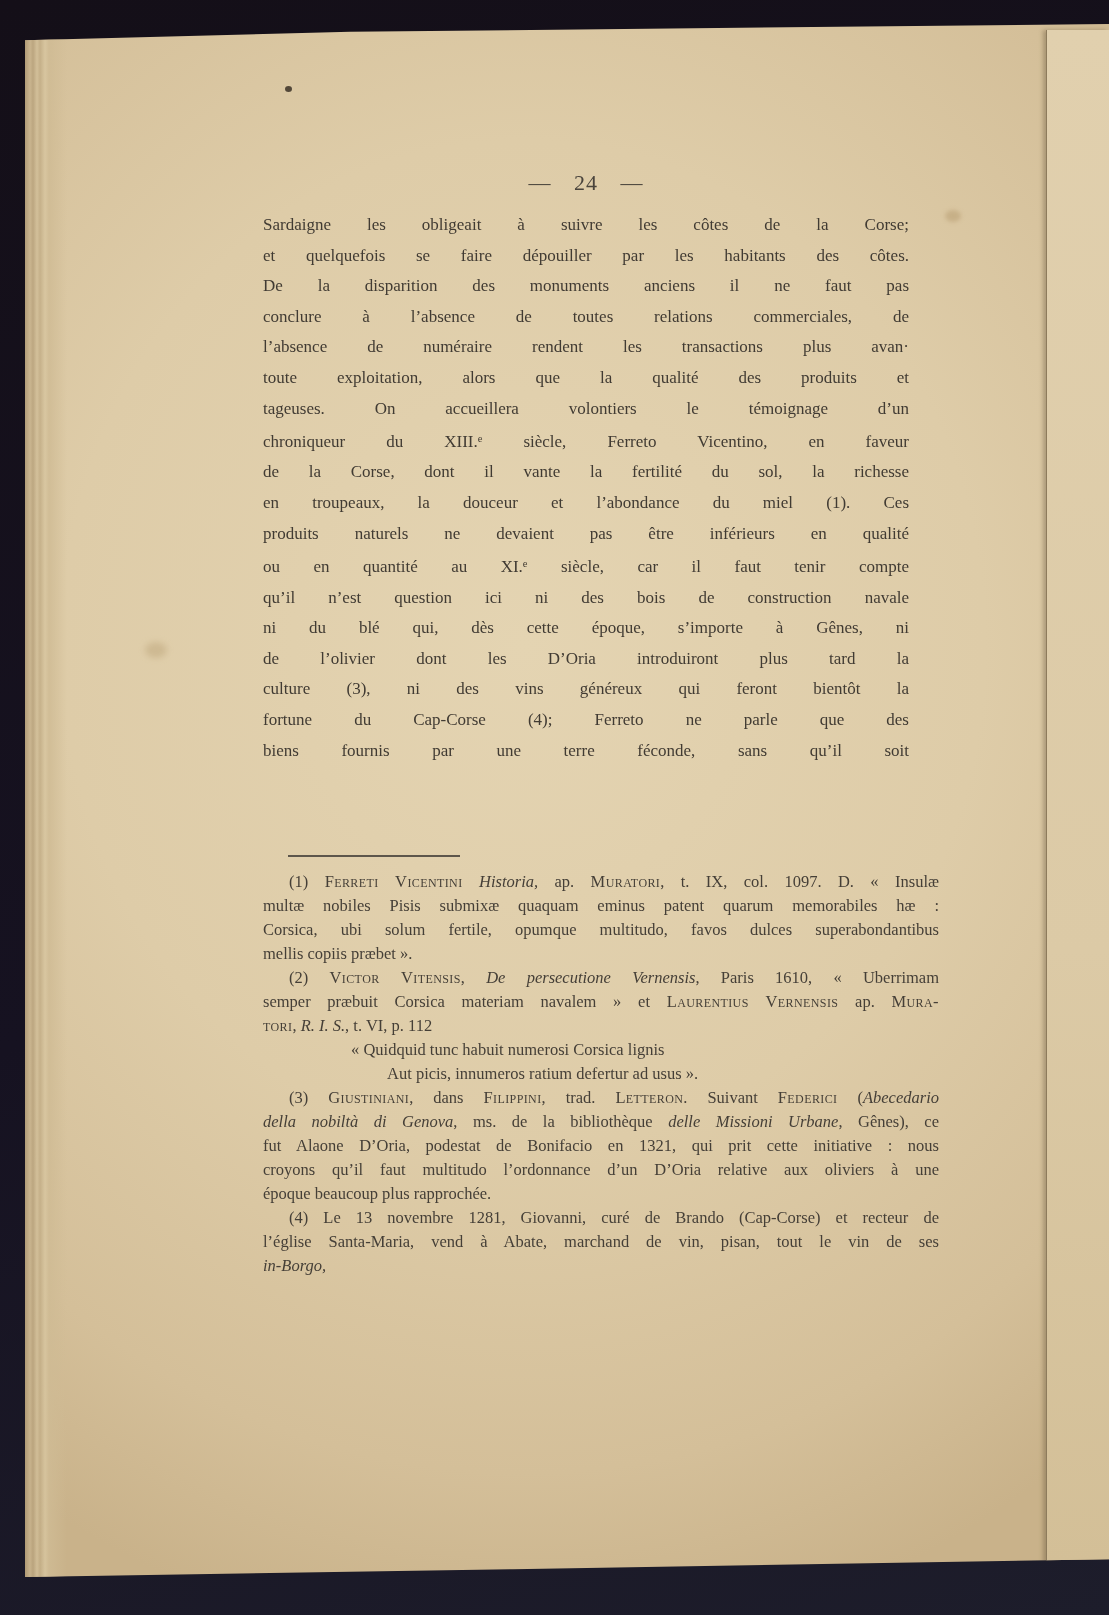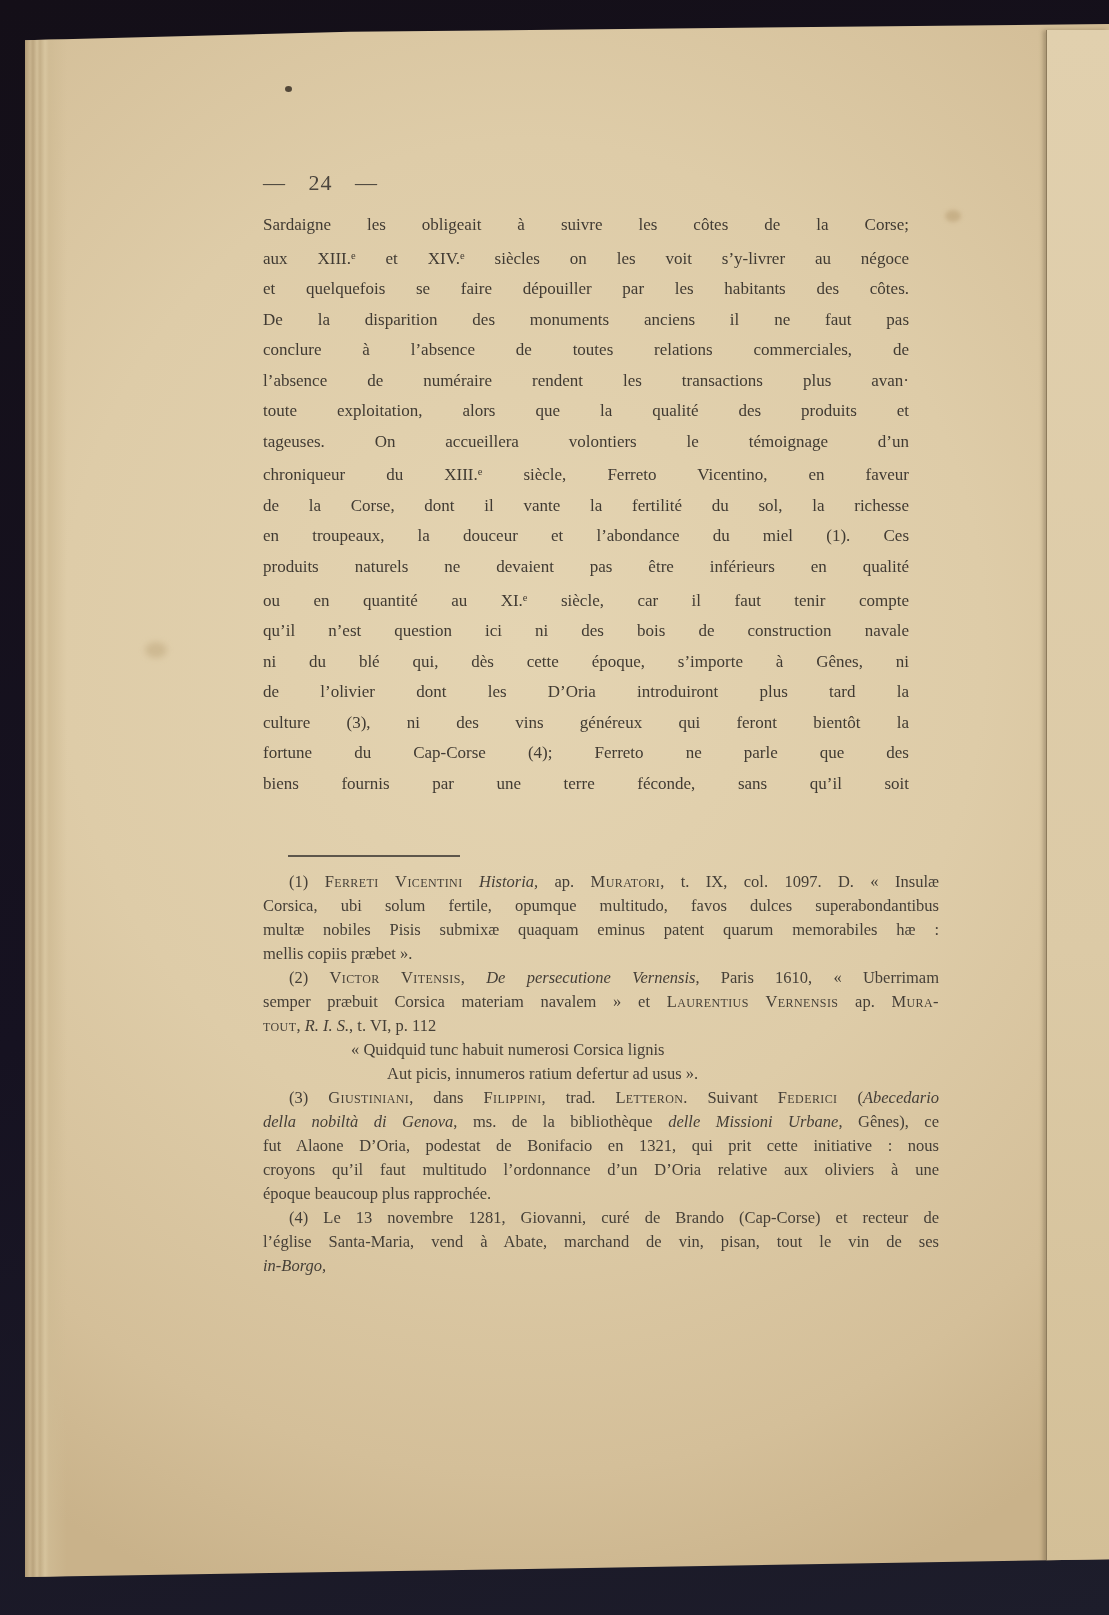--- a/index.html
+++ b/index.html
@@ -35,21 +35,21 @@
     border-left:1px solid #8d7b5c;
     box-shadow:-3px 0 4px rgba(90,72,45,.35);
   }
   .speck{position:absolute;border-radius:50%;}
   .speck.s1{left:260px;top:62px;width:7px;height:6px;background:#3a3026;opacity:.85;}
   .speck.s2{left:920px;top:186px;width:16px;height:12px;background:#b59a6e;opacity:.5;filter:blur(2px);}
   .speck.s3{left:120px;top:618px;width:22px;height:16px;background:#c0a97f;opacity:.55;filter:blur(3px);}
 
   .page-num{
     position:absolute;left:238px;top:146px;width:646px;
-    text-align:left;font-size:22px;color:#4a443c;
+    text-align:center;font-size:22px;color:#4a443c;
     word-spacing:16px;letter-spacing:1px;
   }
   .body-text{
     position:absolute;left:238px;top:186px;width:646px;
     font-size:17px;line-height:30.6px;color:#413b33;
   }
   .line{text-align:justify;text-align-last:justify;}
   .line.end,.line.v1,.line.v2{text-align-last:left;}
   .line.indent{text-indent:26px;}
   .line.v1{text-indent:88px;}
@@ -74,21 +74,20 @@
     <div class="stack-edge"></div>
     <div class="next-page-edge"></div>
     <div class="speck s1"></div>
     <div class="speck s2"></div>
     <div class="speck s3"></div>
 
     <div class="page-num">— 24 —</div>
 
     <div class="body-text">
         <div class="line">Sardaigne les obligeait à suivre les côtes de la Corse;</div>
-        <div class="line">aux XIII.<span class="seg-sup">e</span> et XIV.<span class="seg-sup">e</span> siècles on les voit s’y-livrer au négoce</div>
         <div class="line">et quelquefois se faire dépouiller par les habitants des côtes.</div>
         <div class="line">De la disparition des monuments anciens il ne faut pas</div>
         <div class="line">conclure à l’absence de toutes relations commerciales, de</div>
         <div class="line">l’absence de numéraire rendent les transactions plus avan·</div>
         <div class="line">toute exploitation, alors que la qualité des produits et</div>
         <div class="line">tageuses. On accueillera volontiers le témoignage d’un</div>
         <div class="line">chroniqueur du XIII.<span class="seg-sup">e</span> siècle, Ferreto Vicentino, en faveur</div>
         <div class="line">de la Corse, dont il vante la fertilité du sol, la richesse</div>
         <div class="line">en troupeaux, la douceur et l’abondance du miel (1). Ces</div>
         <div class="line">produits naturels ne devaient pas être inférieurs en qualité</div>
@@ -99,28 +98,28 @@
         <div class="line">culture (3), ni des vins généreux qui feront bientôt la</div>
         <div class="line">fortune du Cap-Corse (4); Ferreto ne parle que des</div>
         <div class="line">biens fournis par une terre féconde, sans qu’il soit</div>
       </div>
 
     <div class="fn-rule"></div>
 
     <div class="footnotes">
       <div>
           <div class="line indent">(1) <span class="seg-sc">Ferreti Vicentini</span> <span class="seg-i">Historia,</span> ap. <span class="seg-sc">Muratori</span>, t. IX, col. 1097. D. « Insulæ</div>
+          <div class="line">multæ nobiles Pisis submixæ quaquam eminus patent quarum memorabiles hæ :</div>
           <div class="line">Corsica, ubi solum fertile, opumque multitudo, favos dulces superabondantibus</div>
-          <div class="line">multæ nobiles Pisis submixæ quaquam eminus patent quarum memorabiles hæ :</div>
           <div class="line end">mellis copiis præbet ».</div>
         </div>
       <div>
           <div class="line indent">(2) <span class="seg-sc">Victor Vitensis</span>, <span class="seg-i">De persecutione Vernensis</span>, Paris 1610, « Uberrimam</div>
           <div class="line">semper præbuit Corsica materiam navalem » et <span class="seg-sc">Laurentius Vernensis</span> ap. <span class="seg-sc">Mura-</span></div>
-          <div class="line end"><span class="seg-sc">tout</span>, <span class="seg-i">R. I. S.</span>, t. VI, p. 112</div>
+          <div class="line end"><span class="seg-sc">tori</span>, <span class="seg-i">R. I. S.</span>, t. VI, p. 112</div>
         </div>
       <div>
           <div class="line v1">« Quidquid tunc habuit numerosi Corsica lignis</div>
           <div class="line v2">Aut picis, innumeros ratium defertur ad usus ».</div>
         </div>
       <div>
           <div class="line indent">(3) <span class="seg-sc">Giustiniani</span>, dans <span class="seg-sc">Filippini</span>, trad. <span class="seg-sc">Letteron</span>. Suivant <span class="seg-sc">Federici</span> (<span class="seg-i">Abecedario</span></div>
           <div class="line"><span class="seg-i">della nobiltà di Genova</span>, ms. de la bibliothèque <span class="seg-i">delle Missioni Urbane</span>, Gênes), ce</div>
           <div class="line">fut Alaone D’Oria, podestat de Bonifacio en 1321, qui prit cette initiative : nous</div>
           <div class="line">croyons qu’il faut multitudo l’ordonnance d’un D’Oria relative aux oliviers à une</div>

